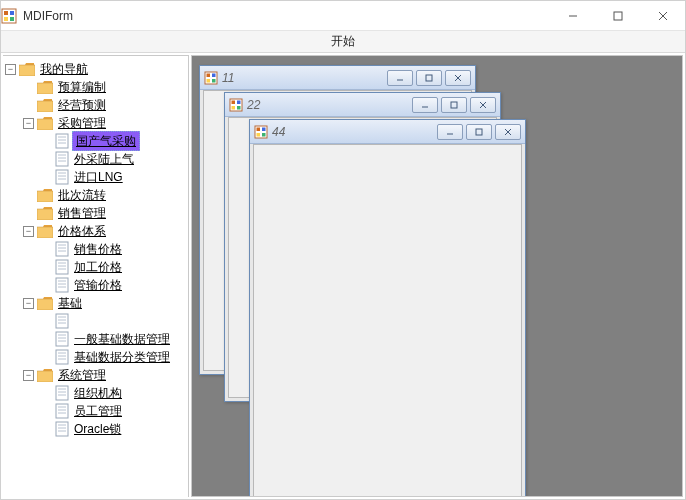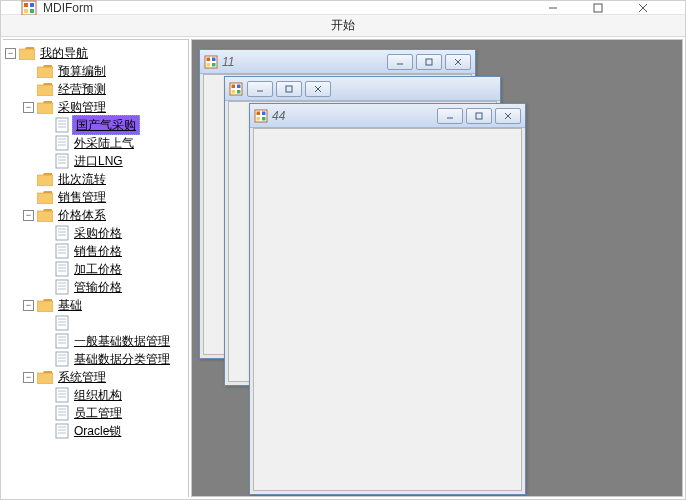--- a/index.html
+++ b/index.html
@@ -1,20 +1,20 @@
 <!DOCTYPE html>
 <html><head>
 <meta charset="utf-8">
 <style>
 * { margin: 0; padding: 0; box-sizing: border-box; font-family: "Microsoft YaHei", "SimSun", sans-serif; font-size: 12px; }
 body { background: #f0f0f0; width: 686px; height: 500px; overflow: hidden; }
 
 .window-frame { width: 686px; height: 500px; background: #ffffff; border: 1px solid #d0d0d0; display: flex; flex-direction: column; }
 
-.titlebar { height: 14px; background: #ffffff; display: flex; align-items: center; padding: 0 20px; border-bottom: 1px solid #e5e5e5; justify-content: center; }
+.titlebar { height: 30px; background: #ffffff; display: flex; align-items: center; padding: 0 0; border-bottom: 1px solid #e5e5e5; justify-content: center; }
 .titlebar .app-icon { width: 16px; height: 16px; margin-right: 6px; }
 .titlebar .title-text { flex: 1; color: #333; }
 .titlebar .win-controls { display: flex; gap: 0; }
 .titlebar .win-btn { width: 45px; height: 28px; display: flex; align-items: center; justify-content: center; color: #888; }
 .titlebar .win-btn svg { stroke: #555; }
 
 .menubar { height: 22px; background: #f5f5f5; display: flex; align-items: center; padding: 0 4px; border-bottom: 1px solid #d9d9d9; flex-direction: column; }
 .menubar .menu-item { padding: 2px 10px; color: #222; }
 
 .client { flex: 1; display: flex; min-height: 0; }
@@ -182,31 +182,20 @@
           </div>
           <div class="tree-node">
             <span class="spacer" style="width:36px"></span>
             <span class="toggle empty"></span>
             <svg class="doc-icon" viewBox="0 0 14 16">
               <rect x="1" y="1" width="12" height="14" fill="#fff" stroke="#9aa7b8"></rect>
               <line x1="3" y1="4" x2="11" y2="4" stroke="#b8c2d0"></line>
               <line x1="3" y1="7" x2="11" y2="7" stroke="#b8c2d0"></line>
               <line x1="3" y1="10" x2="11" y2="10" stroke="#b8c2d0"></line>
             </svg>
-            <span class="label">采购价格</span>
-          </div>
-          <div class="tree-node">
-            <span class="spacer" style="width:36px"></span>
-            <span class="toggle empty"></span>
-            <svg class="doc-icon" viewBox="0 0 14 16">
-              <rect x="1" y="1" width="12" height="14" fill="#fff" stroke="#9aa7b8"></rect>
-              <line x1="3" y1="4" x2="11" y2="4" stroke="#b8c2d0"></line>
-              <line x1="3" y1="7" x2="11" y2="7" stroke="#b8c2d0"></line>
-              <line x1="3" y1="10" x2="11" y2="10" stroke="#b8c2d0"></line>
-            </svg>
             <span class="label">销售价格</span>
           </div>
           <div class="tree-node">
             <span class="spacer" style="width:36px"></span>
             <span class="toggle empty"></span>
             <svg class="doc-icon" viewBox="0 0 14 16">
               <rect x="1" y="1" width="12" height="14" fill="#fff" stroke="#9aa7b8"></rect>
               <line x1="3" y1="4" x2="11" y2="4" stroke="#b8c2d0"></line>
               <line x1="3" y1="7" x2="11" y2="7" stroke="#b8c2d0"></line>
               <line x1="3" y1="10" x2="11" y2="10" stroke="#b8c2d0"></line>
@@ -344,20 +333,21 @@
         </div>
         <div class="child-window" style="left: 32px; top: 36px; width: 277px; height: 310px;">
           <div class="child-titlebar">
             <span class="child-icon"><svg viewBox="0 0 14 14" width="14" height="14">
                 <rect x="1" y="1" width="12" height="12" fill="#fff" stroke="#b56a3a"></rect>
                 <rect x="2.5" y="2.5" width="3.5" height="3.5" fill="#d2691e"></rect>
                 <rect x="8" y="2.5" width="3.5" height="3.5" fill="#4169e1"></rect>
                 <rect x="2.5" y="8" width="3.5" height="3.5" fill="#ffd24d"></rect>
                 <rect x="8" y="8" width="3.5" height="3.5" fill="#3cb371"></rect>
               </svg></span>
+            <span class="child-title">22</span>
             <div class="child-controls">
               <div class="child-btn">
                 <svg width="10" height="8">
                   <line x1="2" y1="6" x2="8" y2="6" stroke="#435a7a" stroke-width="1"></line>
                 </svg>
               </div>
               <div class="child-btn">
                 <svg width="10" height="8">
                   <rect x="2" y="1" width="6" height="6" fill="none" stroke="#435a7a" stroke-width="1"></rect>
                 </svg>

